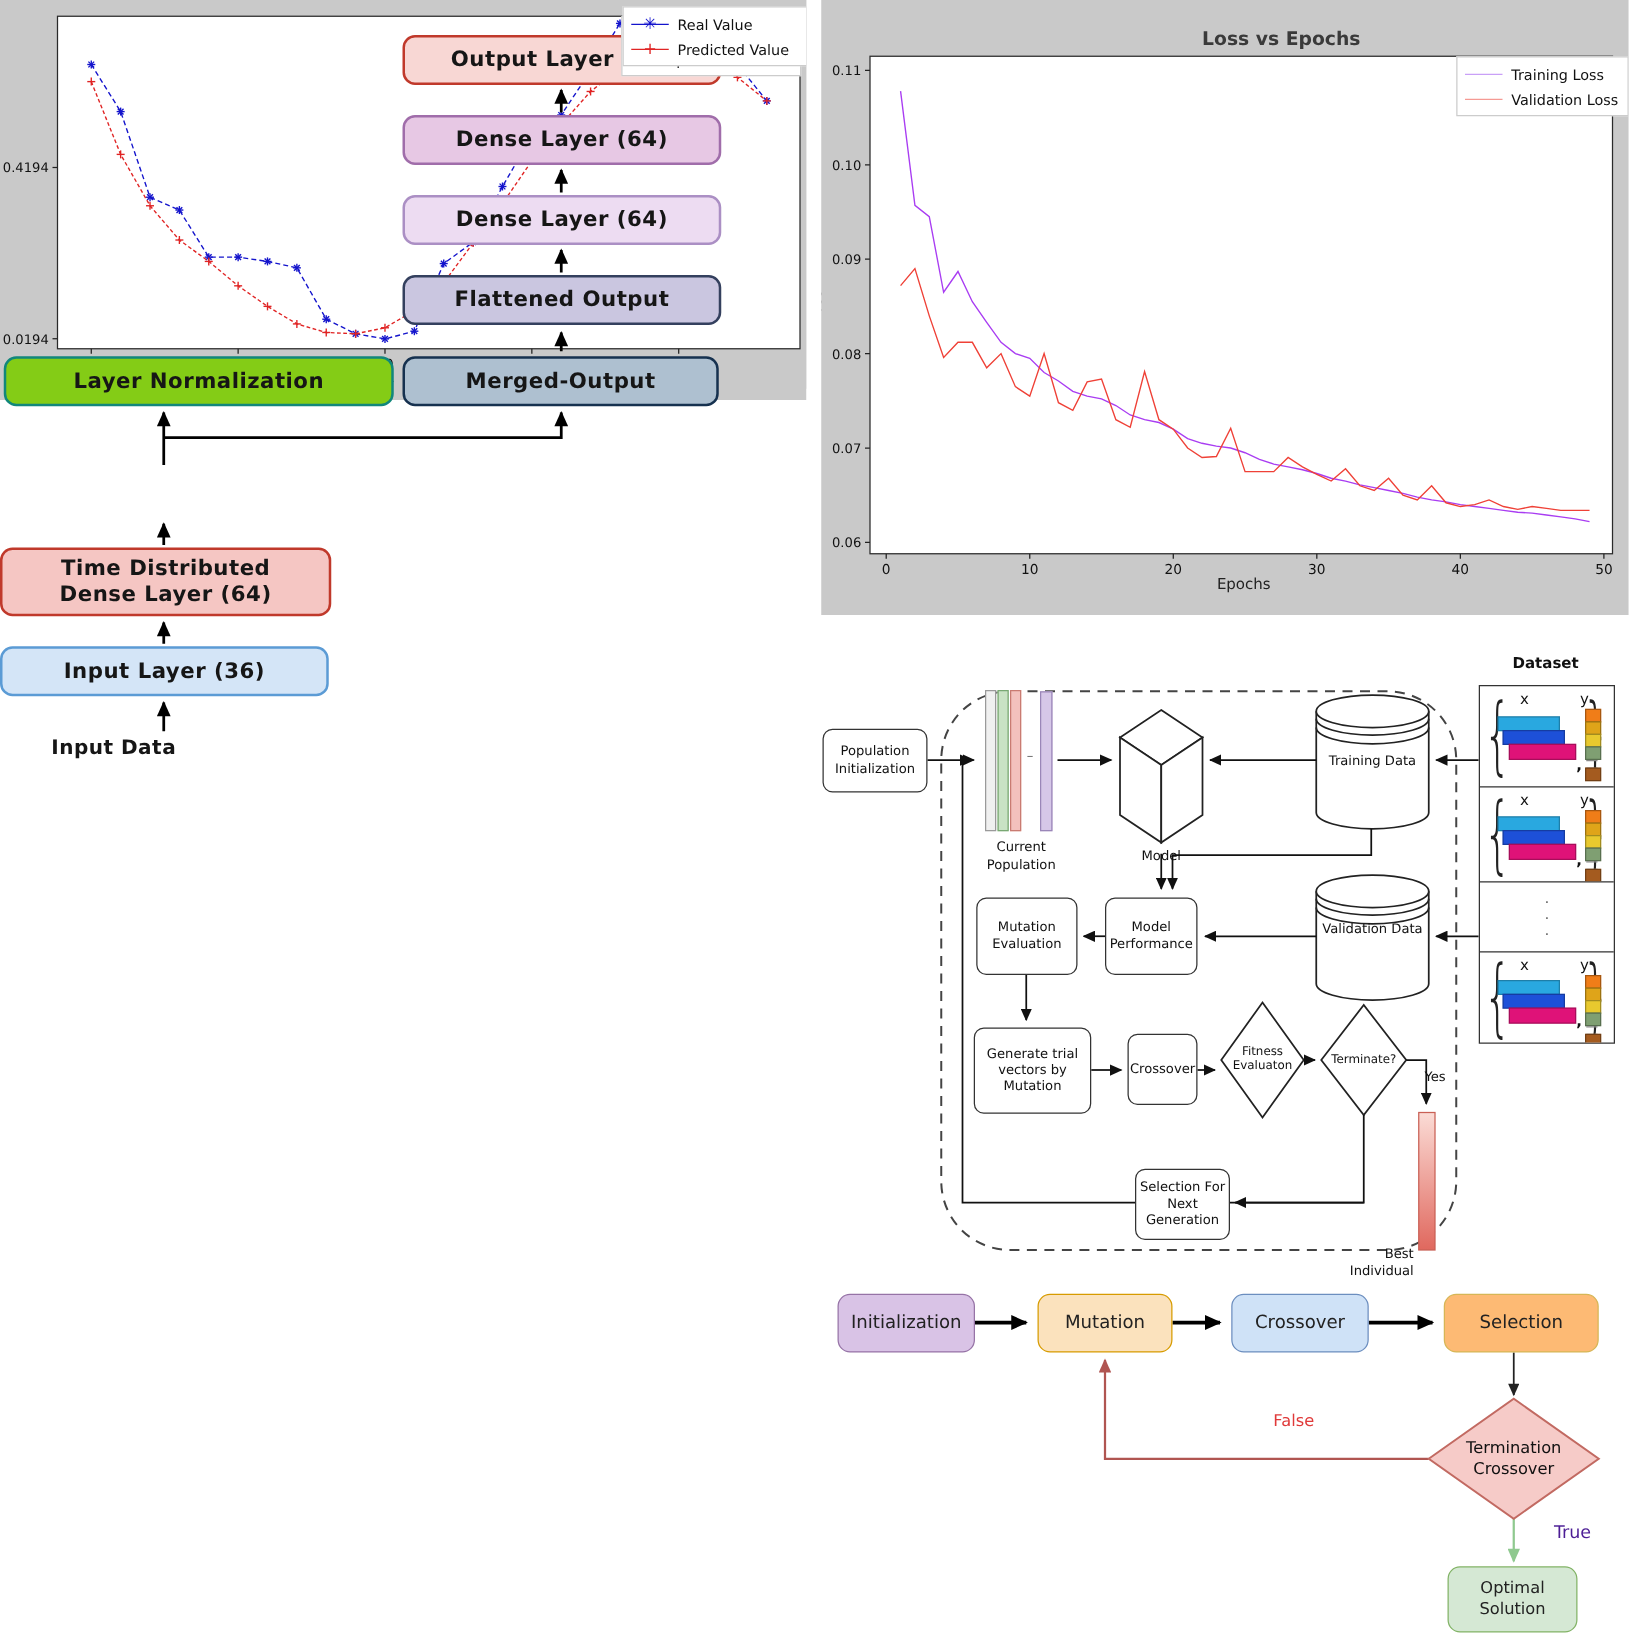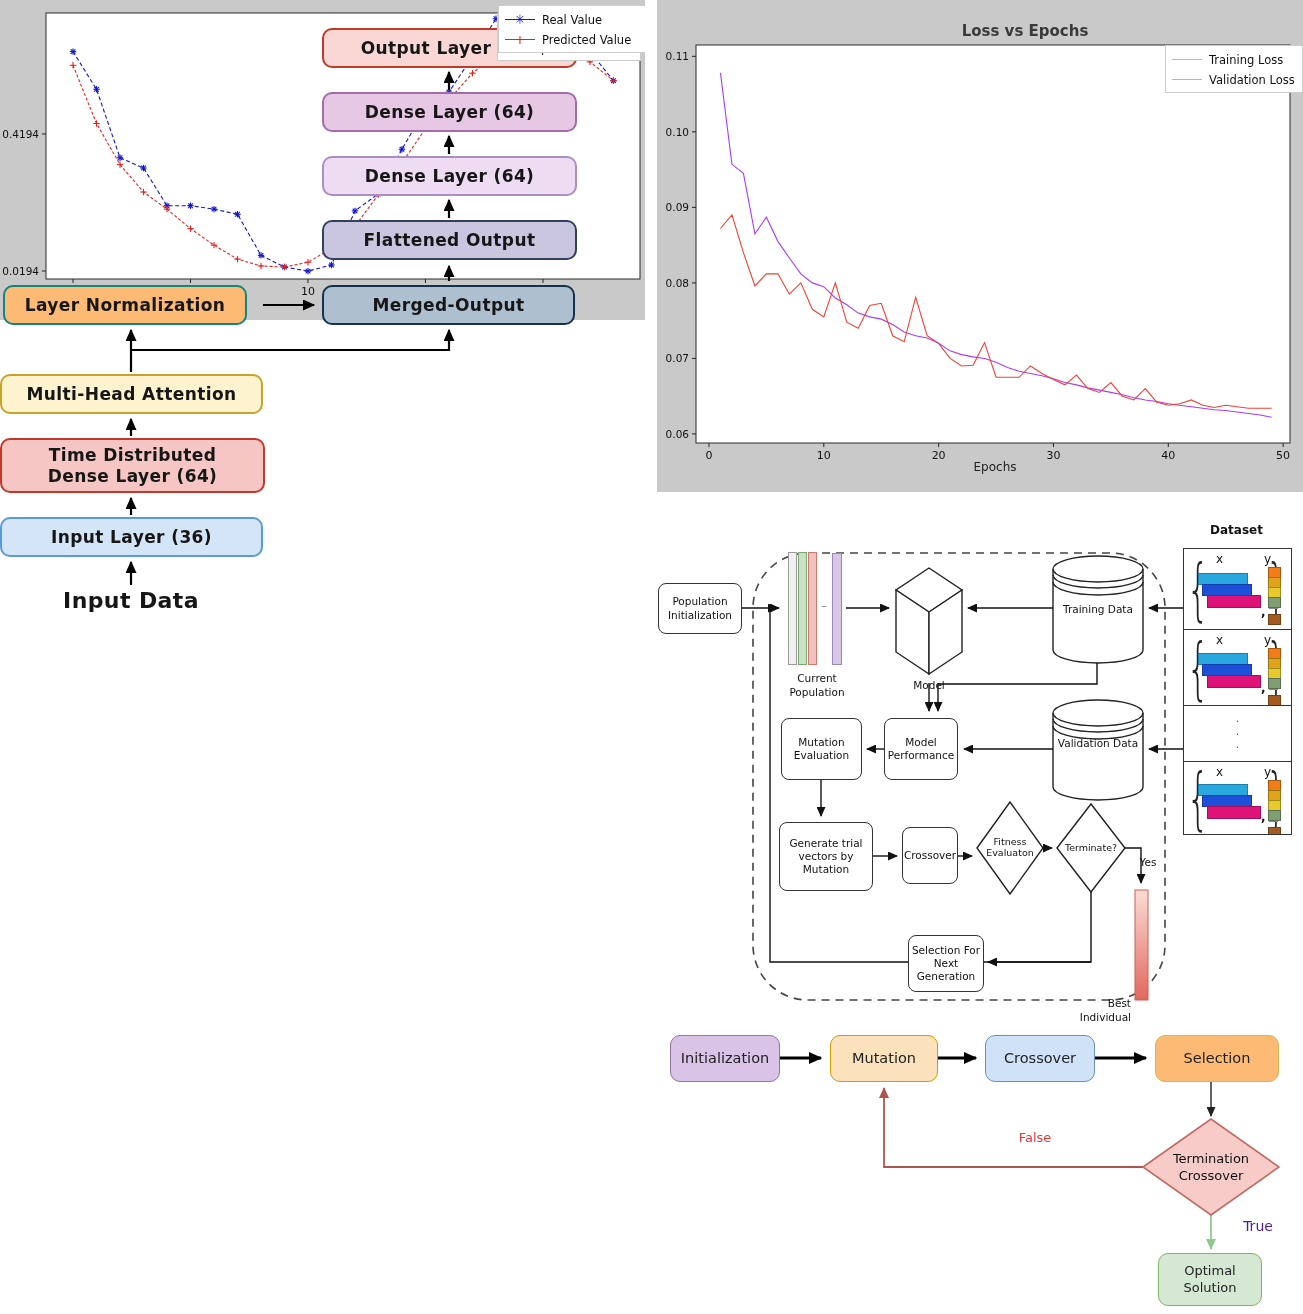--- a/index.html
+++ b/index.html
@@ -808,25 +808,24 @@
         <path d="M131,436 V419" marker-end="url(#aN)"></path>
         <path d="M131,515 V498" marker-end="url(#aN)"></path>
         <path d="M131,585 V562" marker-end="url(#aN)"></path>
       </g>
     </svg>
     <div class="nnbox" style="left: 322px; top: 28px; width: 255px; height: 40px; background-color: rgb(248, 215, 212); border-color: rgb(192, 57, 43);">Output Layer (24)</div>
     <div class="nnbox" style="left: 322px; top: 92px; width: 255px; height: 40px; background-color: rgb(231, 200, 228); border-color: rgb(160, 109, 170);">Dense Layer (64)</div>
     <div class="nnbox" style="left: 322px; top: 156px; width: 255px; height: 40px; background-color: rgb(237, 220, 242); border-color: rgb(171, 143, 196);">Dense Layer (64)</div>
     <div class="nnbox" style="left: 322px; top: 220px; width: 255px; height: 40px; background-color: rgb(202, 198, 224); border-color: rgb(52, 64, 94);">Flattened Output</div>
     <div class="nnbox" style="left: 322px; top: 285px; width: 253px; height: 40px; background-color: rgb(174, 192, 208); border-color: rgb(22, 49, 79);">Merged-Output</div>
-    <div class="nnbox" style="left: 3px; top: 285px; width: 244px; height: 40px; background-color: #fdba74; border-color: rgb(17, 135, 123);">Layer Normalization</div>
-    <div class="nnbox" style="left: 0px; top: 374px; width: 263px; height: 40px; background-color: rgb(253, 243, 207); border-color: rgb(201, 162, 39);">Multi-Head Attention</div>
+    <div class="nnbox" style="left: 3px; top: 285px; width: 312px; height: 40px; background-color: #84cc16; border-color: rgb(17, 135, 123);">Layer Normalization</div>
     <div class="nnbox" style="left: 0px; top: 438px; width: 265px; height: 55px; padding: 0px 20px; background-color: rgb(245, 198, 195); border-color: rgb(192, 57, 43);">Time Distributed Dense Layer (64)</div>
     <div class="nnbox" style="left: 0px; top: 517px; width: 263px; height: 40px; background-color: rgb(212, 229, 247); border-color: rgb(91, 155, 213);">Input Layer (36)</div>
-    <div style="position:absolute;left:41px;top:588px;width:180px;text-align:center;font-weight:bold;font-size:22px;letter-spacing:.4px;color:#161616;">Input Data</div>
+    <div style="position:absolute;left:41px;top:588px;width:180px;font-weight:bold;font-size:16px;letter-spacing:.4px;color:#161616;">Input Data</div>
   </div>
 
   <div class="region" style="left:655px;top:1020px;width:648px;height:294px;">
     <svg width="648" height="294">
       <defs>
         <marker id="aG1" viewBox="0 0 10 9" markerWidth="14" markerHeight="12" refX="9" refY="4.5" orient="auto" markerUnits="userSpaceOnUse">
             <path d="M0,0 L10,4.5 L0,9 z" fill="#000"></path>
           </marker>
         <marker id="aG2" viewBox="0 0 10 9" markerWidth="11" markerHeight="9" refX="9" refY="4.5" orient="auto" markerUnits="userSpaceOnUse">
             <path d="M0,0 L10,4.5 L0,9 z" fill="#222"></path>

